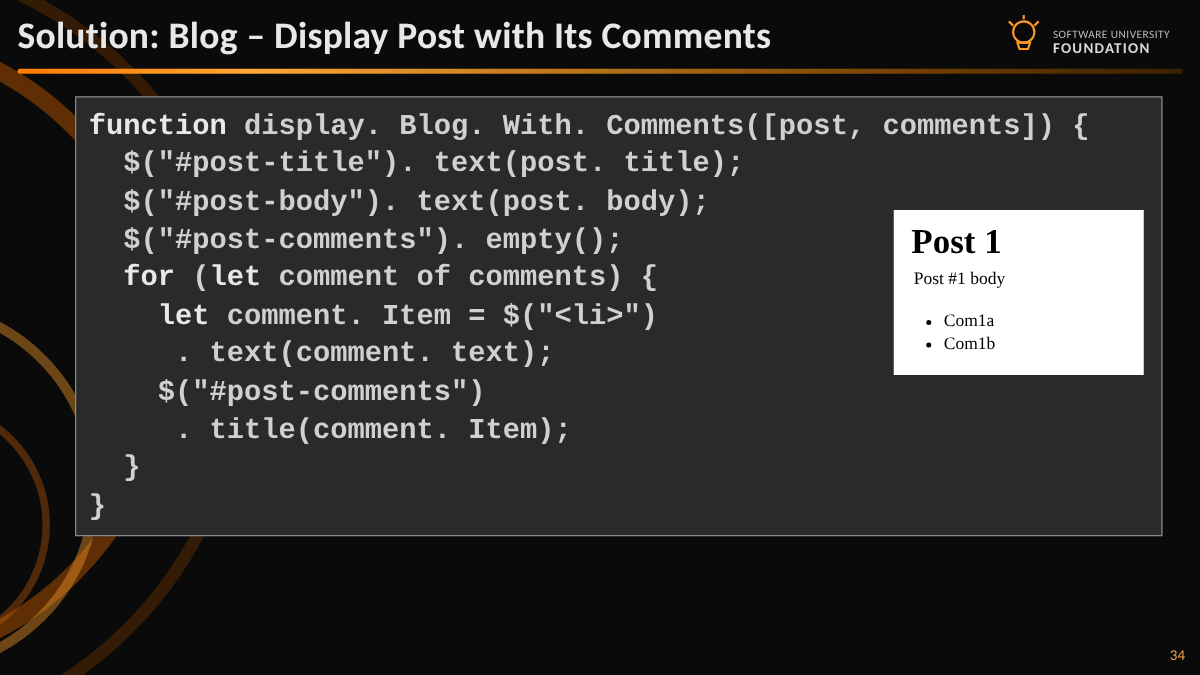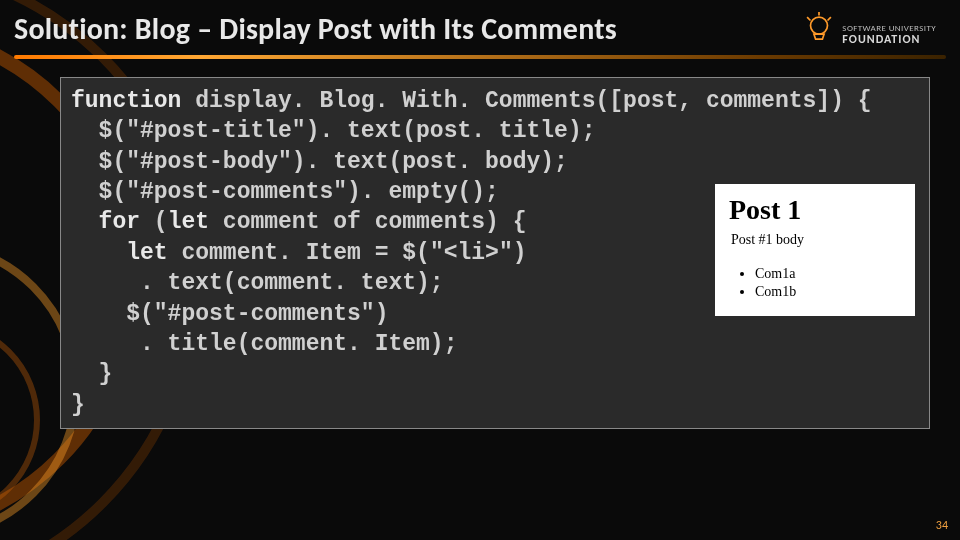--- a/index.html
+++ b/index.html
@@ -80,21 +80,21 @@
     font-weight: 700;
     line-height: 1.32;
     color: #d0d0d0;
     white-space: pre;
   }
   .kw   { color: #e8e8e8; }
 
   .preview {
     position: absolute;
     right: 14px;
-    top: 106px;
+    top: 90px;
     width: 200px;
     background: #ffffff;
     color: #000;
     padding: 10px 12px 14px 14px;
     font-family: "Times New Roman", serif;
   }
   .preview h2 {
     font-size: 28px;
     font-weight: 700;
     margin-bottom: 6px;

